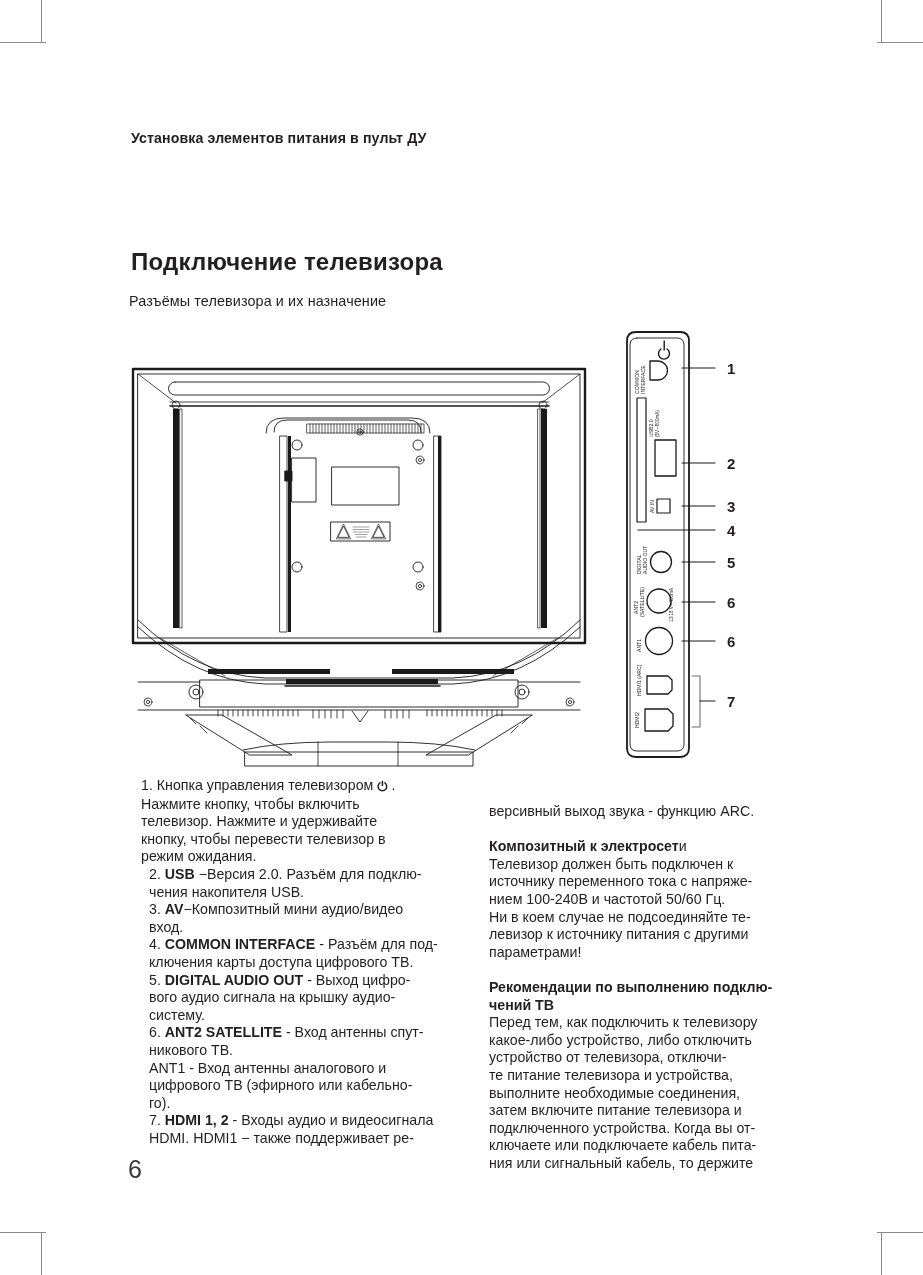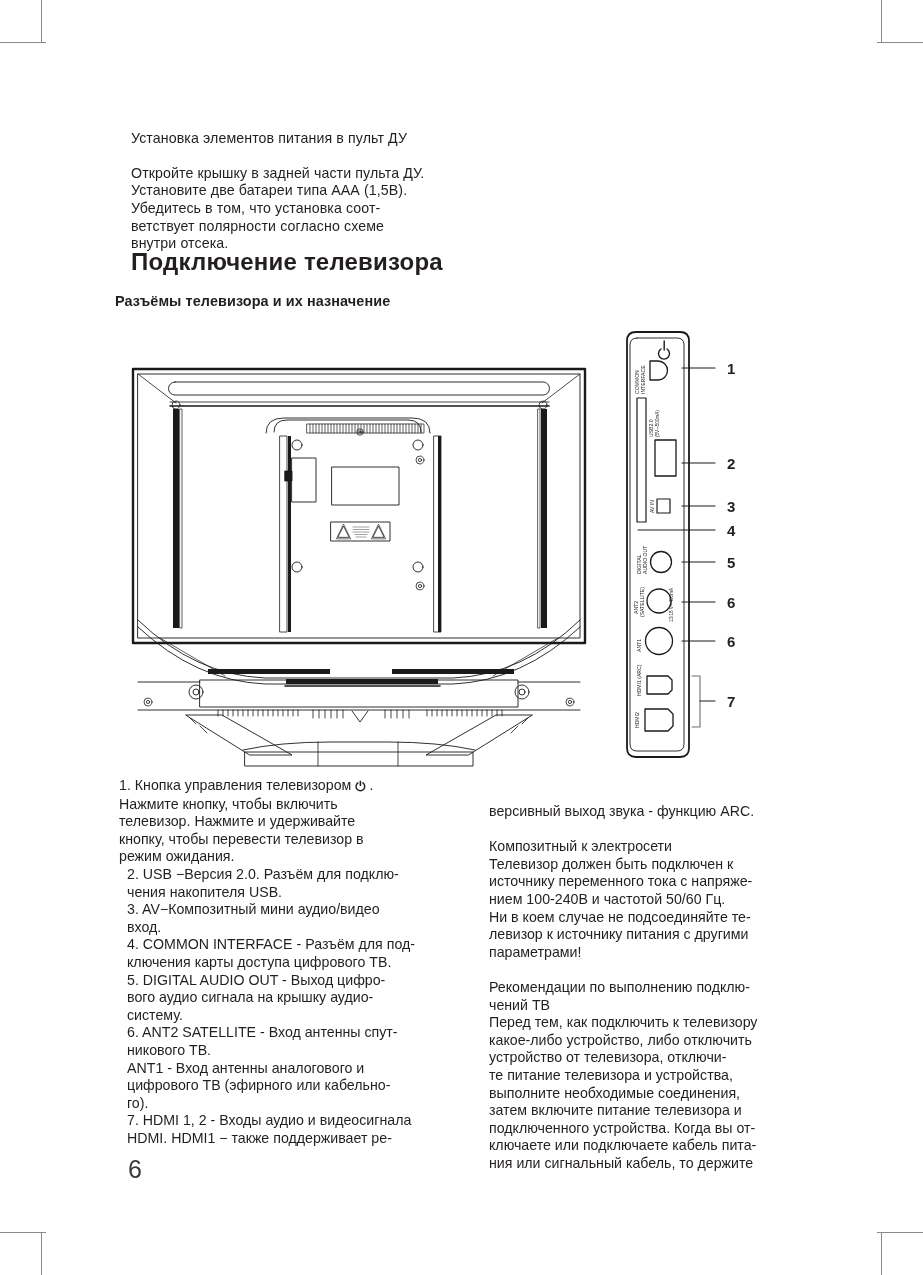--- a/index.html
+++ b/index.html
@@ -34,28 +34,28 @@
   .cm-br-h { left: 877px; top: 1232px; }
 
   
   .tx {
     position: absolute;
     font-size: 14.2px;
     line-height: 17.6px;
     letter-spacing: 0.1px;
     white-space: pre-line;
   }
-  .b { font-weight: normal; }
+  .b { font-weight: bold; }
 
   #intro-block       { left: 131px; top: 112px;  width: 360px; }
   #section-title     { left: 131px; top: 253px;  font-size: 24px; font-weight: bold; letter-spacing: 0.2px; }
-  #subsection-title  { left: 115px; top: 293px;  font-size: 14.4px; font-weight: bold; }
+  #subsection-title  { left: 129px; top: 293px;  font-size: 14.4px; font-weight: normal; }
 
   .col { position: absolute; width: 344px; }
-  #left-col  { left: 119px; top: 777px; }
+  #left-col  { left: 141px; top: 777px; }
   #right-col { left: 489px; top: 803px; }
 
   .para { margin: 0 0 0 0; font-size: 14.2px; line-height: 17.6px; white-space: pre-line; }
   .para + .para { margin-top: 0; margin-left: 8px; }
   .gap { height: 17.6px; }
 
   .pwr-glyph {
     font-family: "DejaVu Sans", sans-serif;
     font-size: 13px;
     font-weight: bold;
@@ -90,25 +90,20 @@
 <div class="crop-mark cm-h cm-tl-h"></div>
 <div class="crop-mark cm-v cm-tr-v"></div>
 <div class="crop-mark cm-h cm-tr-h"></div>
 <div class="crop-mark cm-v cm-bl-v"></div>
 <div class="crop-mark cm-h cm-bl-h"></div>
 <div class="crop-mark cm-v cm-br-v"></div>
 <div class="crop-mark cm-h cm-br-h"></div>
 
 <div id="intro-block" class="tx">
   <span class="b">Установка элементов питания в пульт ДУ</span><br>
-  <span>Откройте крышку в задней части пульта ДУ.
-Установите две батареи типа ААА (1,5В).
-Убедитесь в том, что установка соот-
-ветствует полярности согласно схеме
-внутри отсека.</span>
 </div>
 
 <div id="section-title" class="tx">Подключение телевизора</div>
 <div id="subsection-title" class="tx">Разъёмы телевизора и их назначение</div>
 
 <svg id="figure" viewBox="0 0 923 780">
   <g fill="none" stroke="#1a1a1a" stroke-linejoin="round" stroke-linecap="round">
 
     <g>
 

